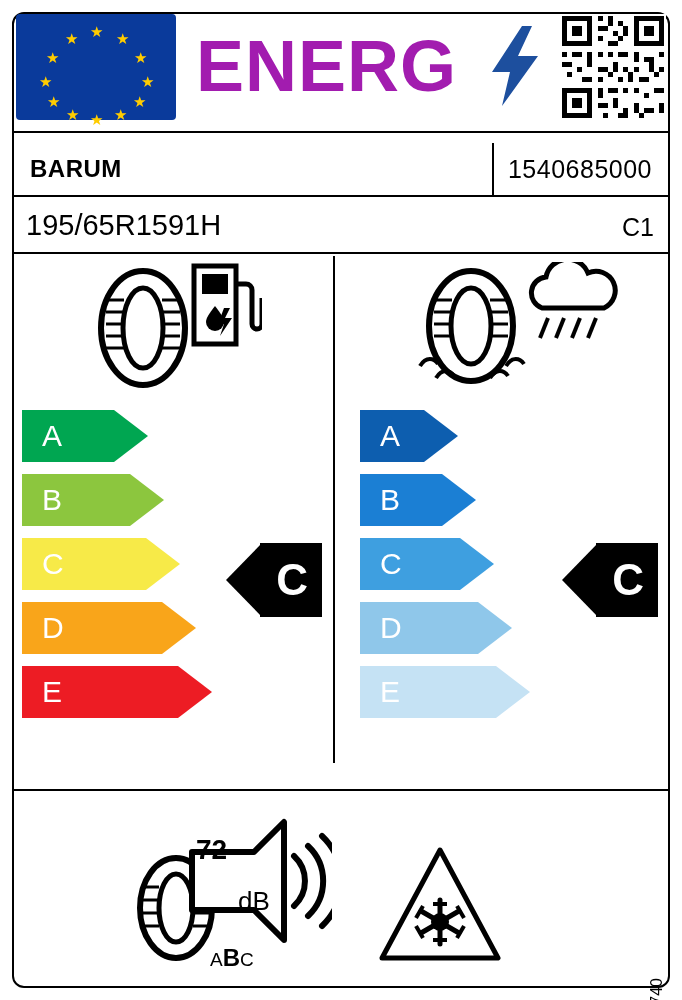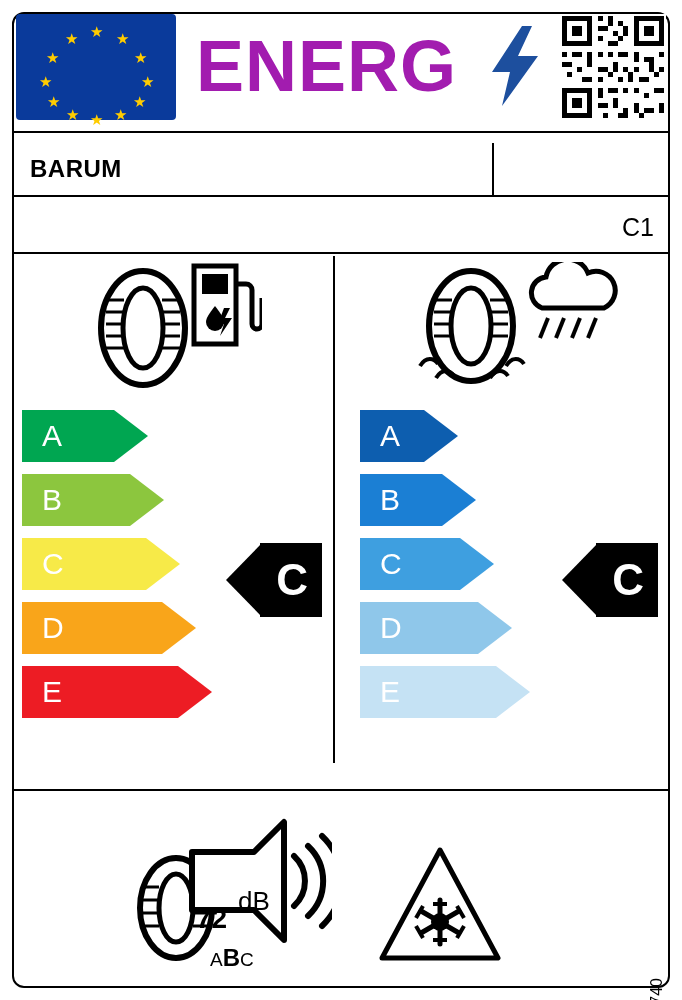--- a/index.html
+++ b/index.html
@@ -306,23 +306,25 @@
         <rect x="99" y="89" width="5" height="10"></rect>
       <rect x="43" y="99" width="5" height="5"></rect>
         <rect x="58" y="99" width="10" height="5"></rect>
         <rect x="79" y="99" width="5" height="5"></rect>
     </g>
   </svg>
 
   <div class="hr" style="left:14px;top:131px;width:654px;height:2px;"></div>
 
   <div class="brand">BARUM</div>
+  <div class="sku">1540685000</div>
   <div class="hr" style="left:492px;top:143px;width:2px;height:52px;"></div>
   <div class="hr" style="left:14px;top:195px;width:654px;height:2px;"></div>
 
+  <div class="size">195/65R1591H</div>
   <div class="cls">C1</div>
   <div class="hr" style="left:14px;top:252px;width:654px;height:2px;"></div>
 
   <div class="vdiv"></div>
 
   <svg class="pic" style="left:88px;top:268px;width:110px;height:120px;" viewBox="0 0 110 120">
     <ellipse cx="55" cy="60" rx="42" ry="57" fill="none" stroke="#000" stroke-width="6"></ellipse>
     <ellipse cx="55" cy="60" rx="20" ry="40" fill="none" stroke="#000" stroke-width="5"></ellipse>
     <g stroke="#000" stroke-width="3">
       <line x1="18" y1="32" x2="36" y2="32"></line>
@@ -462,21 +464,21 @@
 
   <svg class="pic" style="left:182px;top:818px;width:150px;height:126px;" viewBox="0 0 150 126">
     <path d="M10,34 h62 L102,4 v118 L72,92 H10 z" fill="#fff" stroke="#000" stroke-width="6" stroke-linejoin="round"></path>
     <g fill="none" stroke="#000" stroke-width="6" stroke-linecap="round">
       <path d="M112,38 a34,34 0 0 1 0,50"></path>
       <path d="M126,28 a48,48 0 0 1 0,70"></path>
       <path d="M140,18 a62,62 0 0 1 0,90"></path>
     </g>
   </svg>
 
-  <div class="noise-db" style="left:196px;top:903px;">72</div>
+  <div class="noise-db" style="left:196px;top:834px;">72</div>
   <div class="noise-unit" style="left:238px;top:886px;">dB</div>
   <div class="noise-classes" style="left:210px;top:944px;">
     <span>A</span><b>B</b><span>C</span>
   </div>
 
   <svg class="pic" style="left:378px;top:846px;width:124px;height:116px;" viewBox="0 0 124 116">
     <path d="M62,4 L120,112 H4 z" fill="none" stroke="#000" stroke-width="5" stroke-linejoin="round"></path>
     <g stroke="#000" stroke-width="5" stroke-linecap="round">
       <line x1="62" y1="54" x2="62" y2="98"></line>
       <line x1="43" y1="65" x2="81" y2="87"></line>

